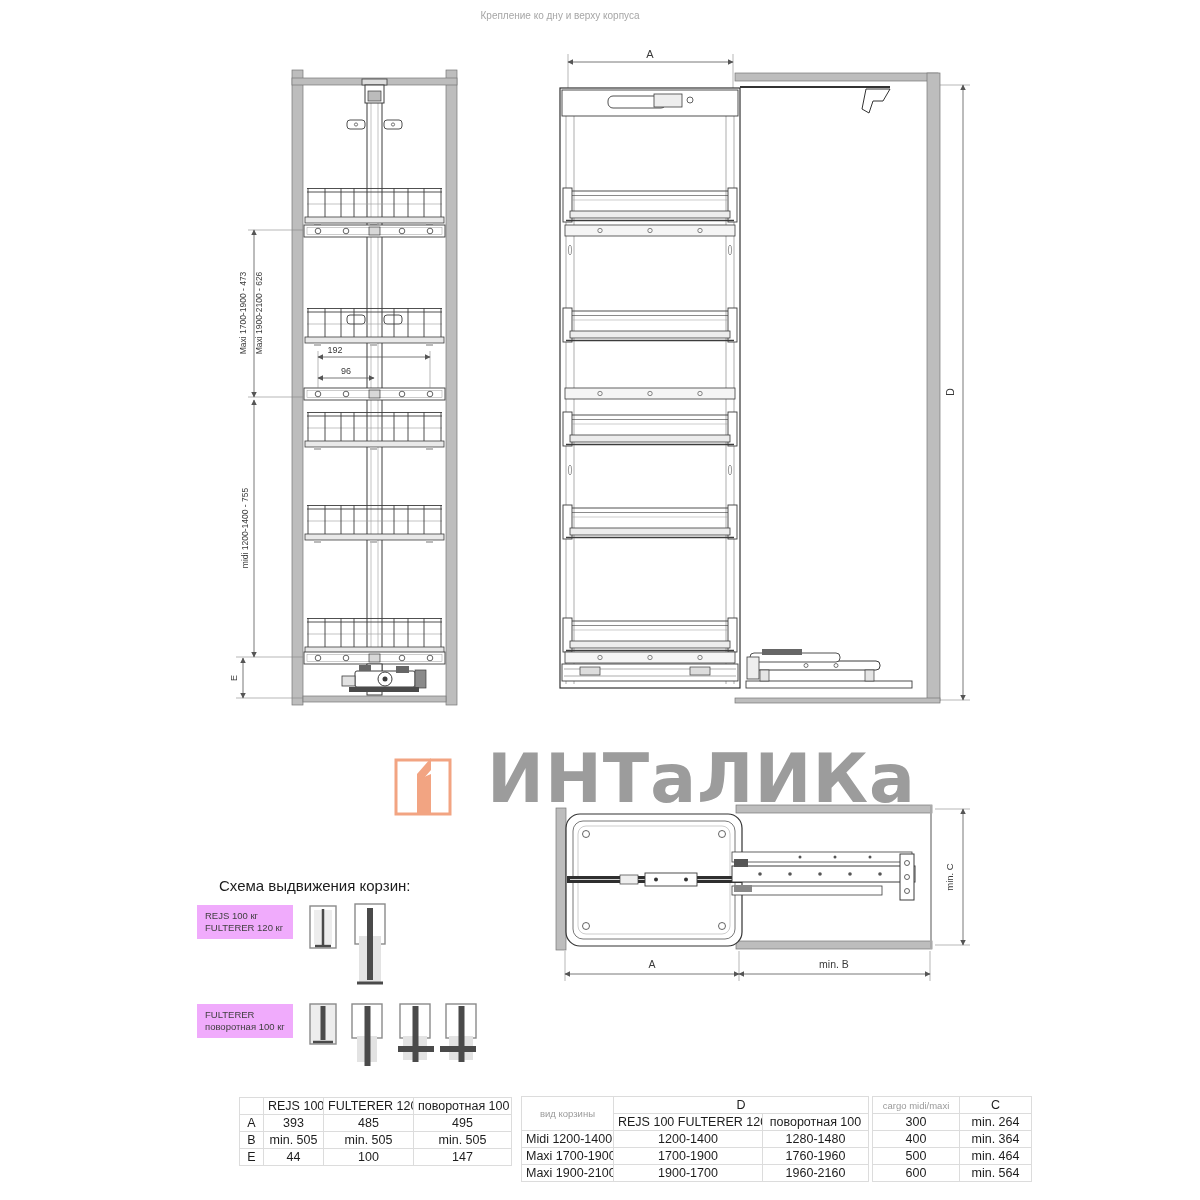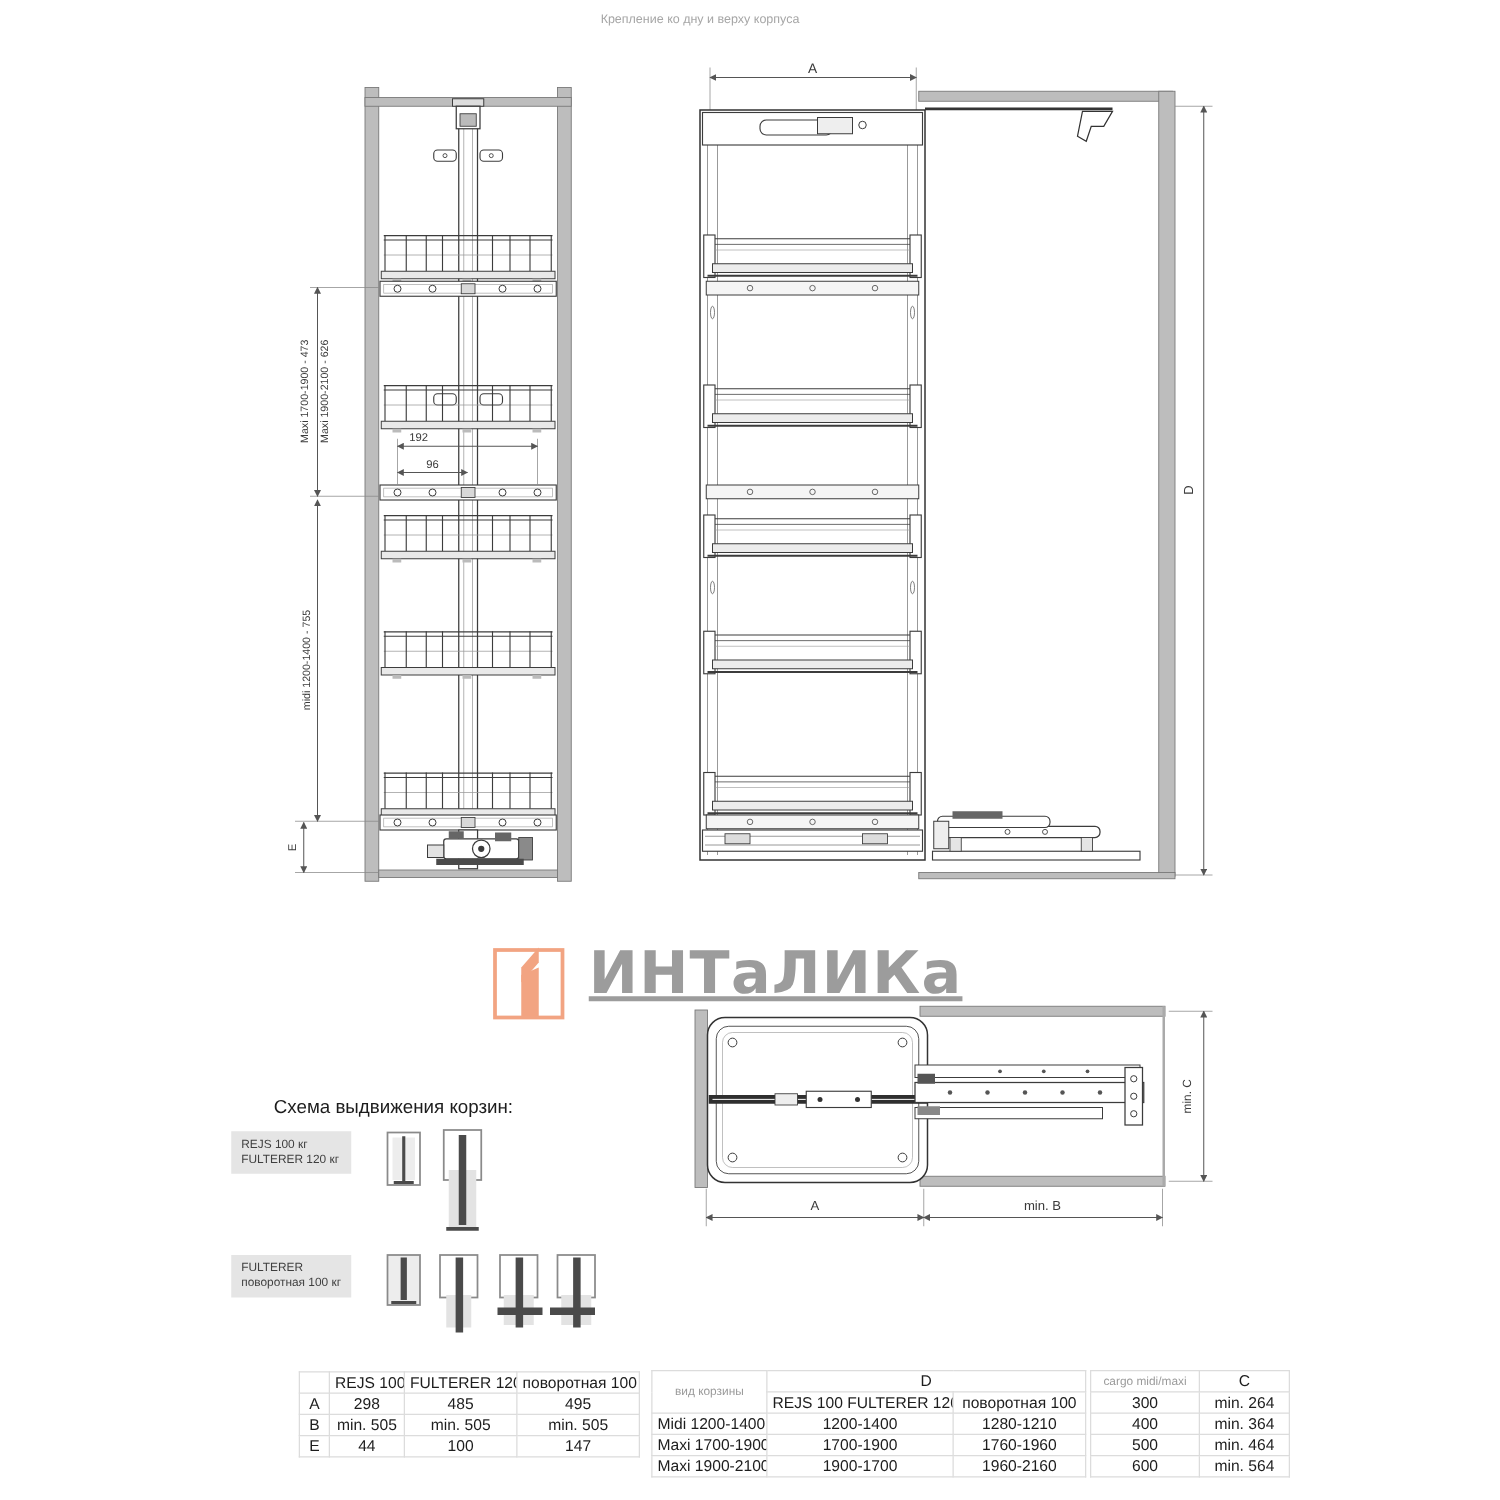--- a/index.html
+++ b/index.html
@@ -2,25 +2,25 @@
 <html><head>
 <meta charset="utf-8">
 <style>
   html,body{margin:0;padding:0;background:#fff;}
   .canvas{position:relative;width:1200px;height:1200px;background:#ffffff;overflow:hidden;
           font-family:"Liberation Sans",sans-serif;padding-left:48px;}
   .abs{position:absolute;}
   .caption-top{left:420px;top:10px;width:280px;text-align:center;font-size:10px;color:#a6a6a6;}
   .warning{left:735px;top:707px;width:280px;font-size:10.5px;line-height:13px;color:#9f9f9f;}
   .logo-wrap{left:393px;top:744px;height:78px;display:flex;align-items:flex-start;z-index:5;}
-  .logo-text{font-size:47px;font-weight:bold;color:#9c9c9c;letter-spacing:1px;line-height:70px;
-             margin-left:12px;font-family:"DejaVu Sans",sans-serif;text-decoration:underline;}
+  .logo-text{font-size:68px;font-weight:bold;color:#9c9c9c;letter-spacing:1px;line-height:70px;
+             margin-left:28px;font-family:"DejaVu Sans",sans-serif;}
   .schema-heading{left:185px;top:877px;font-size:15px;color:#1c1c1c;margin-left:34px;}
-  .schema-label{position:absolute;background:#e5e5e5;width:96px;height:34px;font-size:9.5px;
-                color:#3f3f3f;line-height:12px;padding:5px 0 0 8px;box-sizing:border-box;}
+  .schema-label{position:absolute;background:#f0abfc;width:96px;height:34px;font-size:9.5px;
+                color:#3f3f3f;line-height:12px;padding:5px 0 0 8px;box-sizing:border-box;margin-left:12px;}
   svg text{font-family:"Liberation Sans",sans-serif;fill:#3a3a3a;}
   .dim{stroke:#555;stroke-width:0.8;}
   .ext{stroke:#888;stroke-width:0.6;}
   .ln{stroke:#3c3c3c;stroke-width:0.9;fill:none;}
   .wall{fill:#bdbdbd;stroke:#777;stroke-width:0.7;}
   table.tbl{border-collapse:collapse;font-size:12.5px;color:#1d1d1d;table-layout:fixed;}
   table.tbl td,table.tbl th{border:1px solid #dcdcdc;text-align:center;padding:0 4px;height:16px;
                             font-weight:normal;white-space:nowrap;overflow:hidden;}
   .b{font-weight:bold;}
   .gray-hdr{color:#9a9a9a;font-size:9.5px;}
@@ -345,21 +345,21 @@
       </colgroup>
     <tbody>
         <tr>
       <th></th>
       <th>REJS 100</th>
       <th>FULTERER 120</th>
       <th>поворотная 100</th>
     </tr>
     <tr>
       <td class="b">A</td>
-      <td>298</td>
+      <td>393</td>
       <td>485</td>
       <td>495</td>
     </tr>
     <tr>
       <td class="b">B</td>
       <td>min. 505</td>
       <td>min. 505</td>
       <td>min. 505</td>
     </tr>
     <tr>
@@ -382,21 +382,21 @@
       <th rowspan="2" class="gray-hdr">вид корзины</th>
       <th colspan="2" class="b">D</th>
     </tr>
     <tr>
       <th>REJS 100  FULTERER 120</th>
       <th>поворотная 100</th>
     </tr>
     <tr>
       <td>Midi 1200-1400</td>
       <td>1200-1400</td>
-      <td>1280-1210</td>
+      <td>1280-1480</td>
     </tr>
     <tr>
       <td>Maxi 1700-1900</td>
       <td>1700-1900</td>
       <td>1760-1960</td>
     </tr>
     <tr>
       <td>Maxi 1900-2100</td>
       <td>1900-1700</td>
       <td>1960-2160</td>

